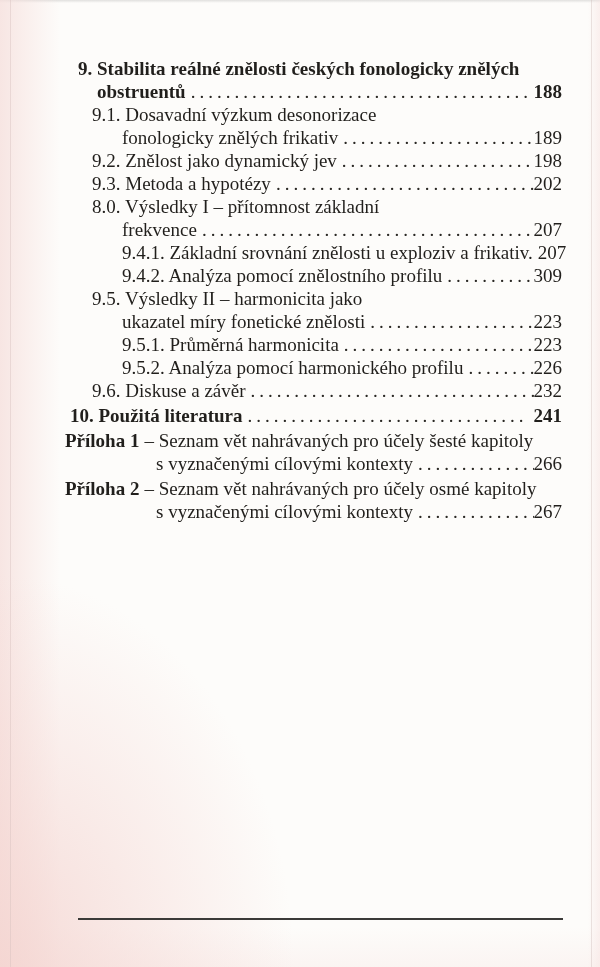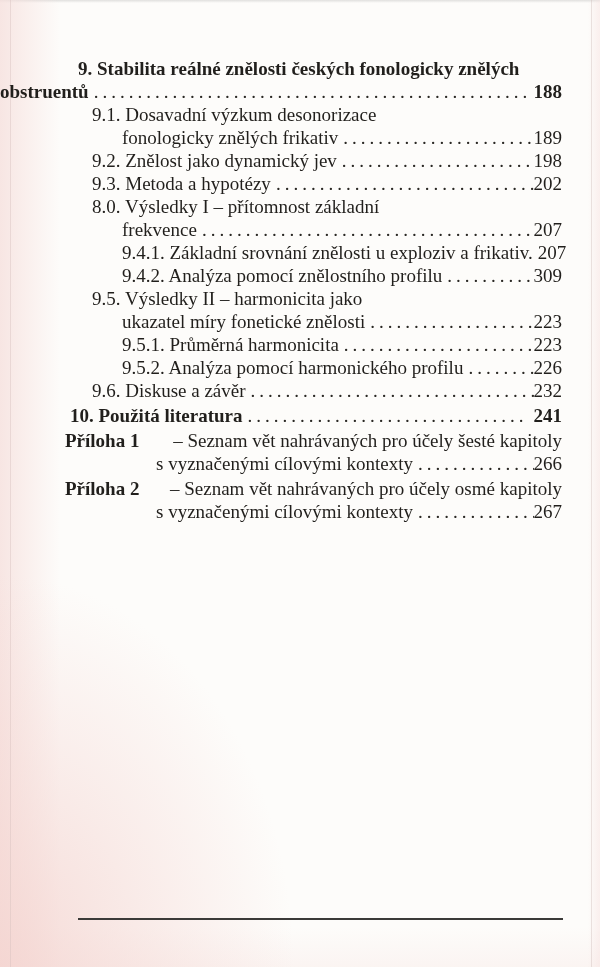--- a/index.html
+++ b/index.html
@@ -38,24 +38,24 @@
     align-items: baseline;
     white-space: nowrap;
     height: 23px;
   }
   .row.gap { margin-top: 2px; }
 
   
   .lv-a { padding-left: 70px; }   
   .lv-b { padding-left: 78px; }   
   .lv-c { padding-left: 92px; }   
-  .lv-d { }   
+  .lv-d { padding-left: 97px; }   
   .lv-e { padding-left: 122px; align-items: center; }  
   .lv-f { padding-left: 156px; }  
-  .lv-p { padding-left: 65px; justify-content: space-between; }   
+  .lv-p { padding-left: 65px; }   
 
   .t { flex: 0 0 auto; }
   .prefix { flex: 0 0 auto; font-weight: bold; }
   .prefix + .t { margin-left: 5px; }
 
   .row.bold .t, .row.bold .page { font-weight: bold; }
   .row.bold .page { padding-left: 7px; }
 
   .leader {
     flex: 1 1 auto;

